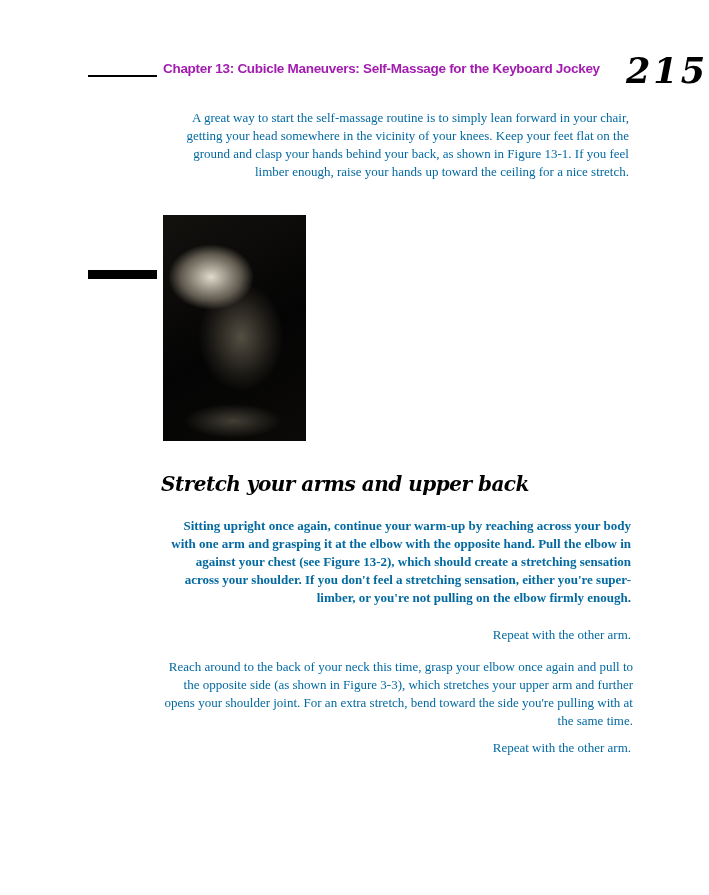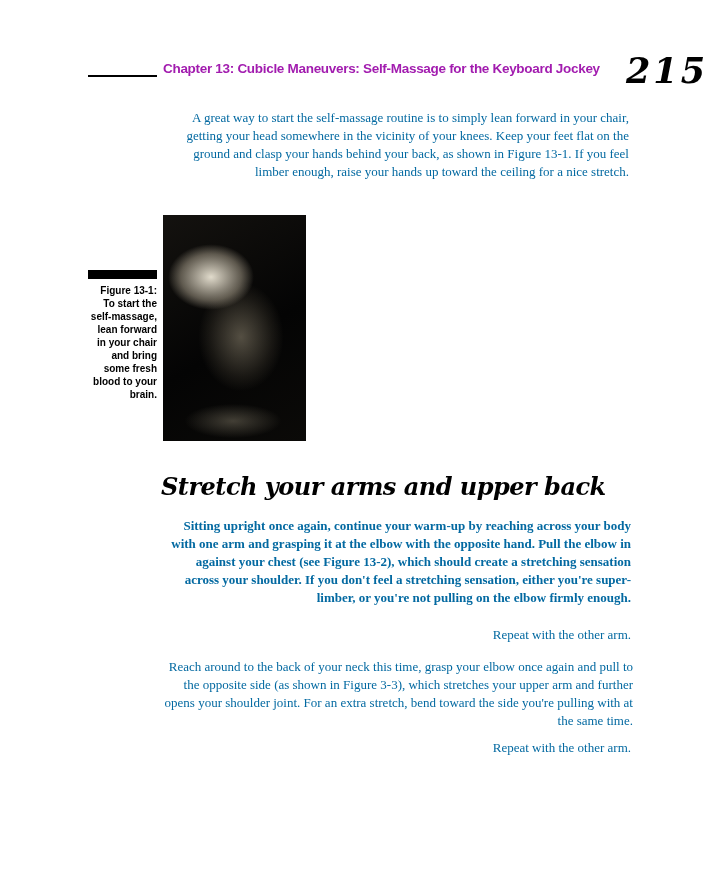--- a/index.html
+++ b/index.html
@@ -86,21 +86,21 @@
   .figure-caption .caption-label { display: block; }
 
   
   .section-heading {
     position: absolute;
     left: 161px; top: 472px;
     width: 470px;
     font-family: "DejaVu Serif", serif;
     font-style: italic;
     font-weight: bold;
-    font-size: 24px;
+    font-size: 20px;
     letter-spacing: -0.5px;
     color: #000;
     white-space: nowrap;
   }
   .section-p1 { position: absolute; left: 163px; top: 517px; width: 468px; font-weight: bold; }
   .section-p2 { position: absolute; left: 163px; top: 626px; width: 468px; }
   .section-p3 { position: absolute; left: 163px; top: 658px; width: 470px; }
   .section-p4 { position: absolute; left: 163px; top: 739px; width: 468px; }
 </style>
 </head>
@@ -109,24 +109,20 @@
 <div class="page">
 
   <div class="header-rule"></div>
   <h1 class="chapter-title">Chapter 13: Cubicle Maneuvers: Self-Massage for the Keyboard Jockey</h1>
   <div class="page-number">215</div>
 
   <p class="body-text intro-paragraph">A great way to start the self-massage routine is to simply lean forward in your chair, getting your head somewhere in the vicinity of your knees. Keep your feet flat on the ground and clasp your hands behind your back, as shown in Figure 13-1. If you feel limber enough, raise your hands up toward the ceiling for a nice stretch.</p>
 
   <div class="figure-photo"></div>
   <div class="caption-bar"></div>
-  <div class="figure-caption">
-    <span class="caption-label">Figure 13-1:</span>
-    <span class="caption-text">To start the self-massage, lean forward in your chair and bring some fresh blood to your brain.</span>
-  </div>
 
   <h2 class="section-heading">Stretch your arms and upper back</h2>
 
   <p class="body-text section-p1">Sitting upright once again, continue your warm-up by reaching across your body with one arm and grasping it at the elbow with the opposite hand. Pull the elbow in against your chest (see Figure 13-2), which should create a stretching sensation across your shoulder. If you don't feel a stretching sensation, either you're super-limber, or you're not pulling on the elbow firmly enough.</p>
 
   <p class="body-text section-p2">Repeat with the other arm.</p>
 
   <p class="body-text section-p3">Reach around to the back of your neck this time, grasp your elbow once again and pull to the opposite side (as shown in Figure 3-3), which stretches your upper arm and further opens your shoulder joint. For an extra stretch, bend toward the side you're pulling with at the same time.</p>
 
   <p class="body-text section-p4">Repeat with the other arm.</p>

